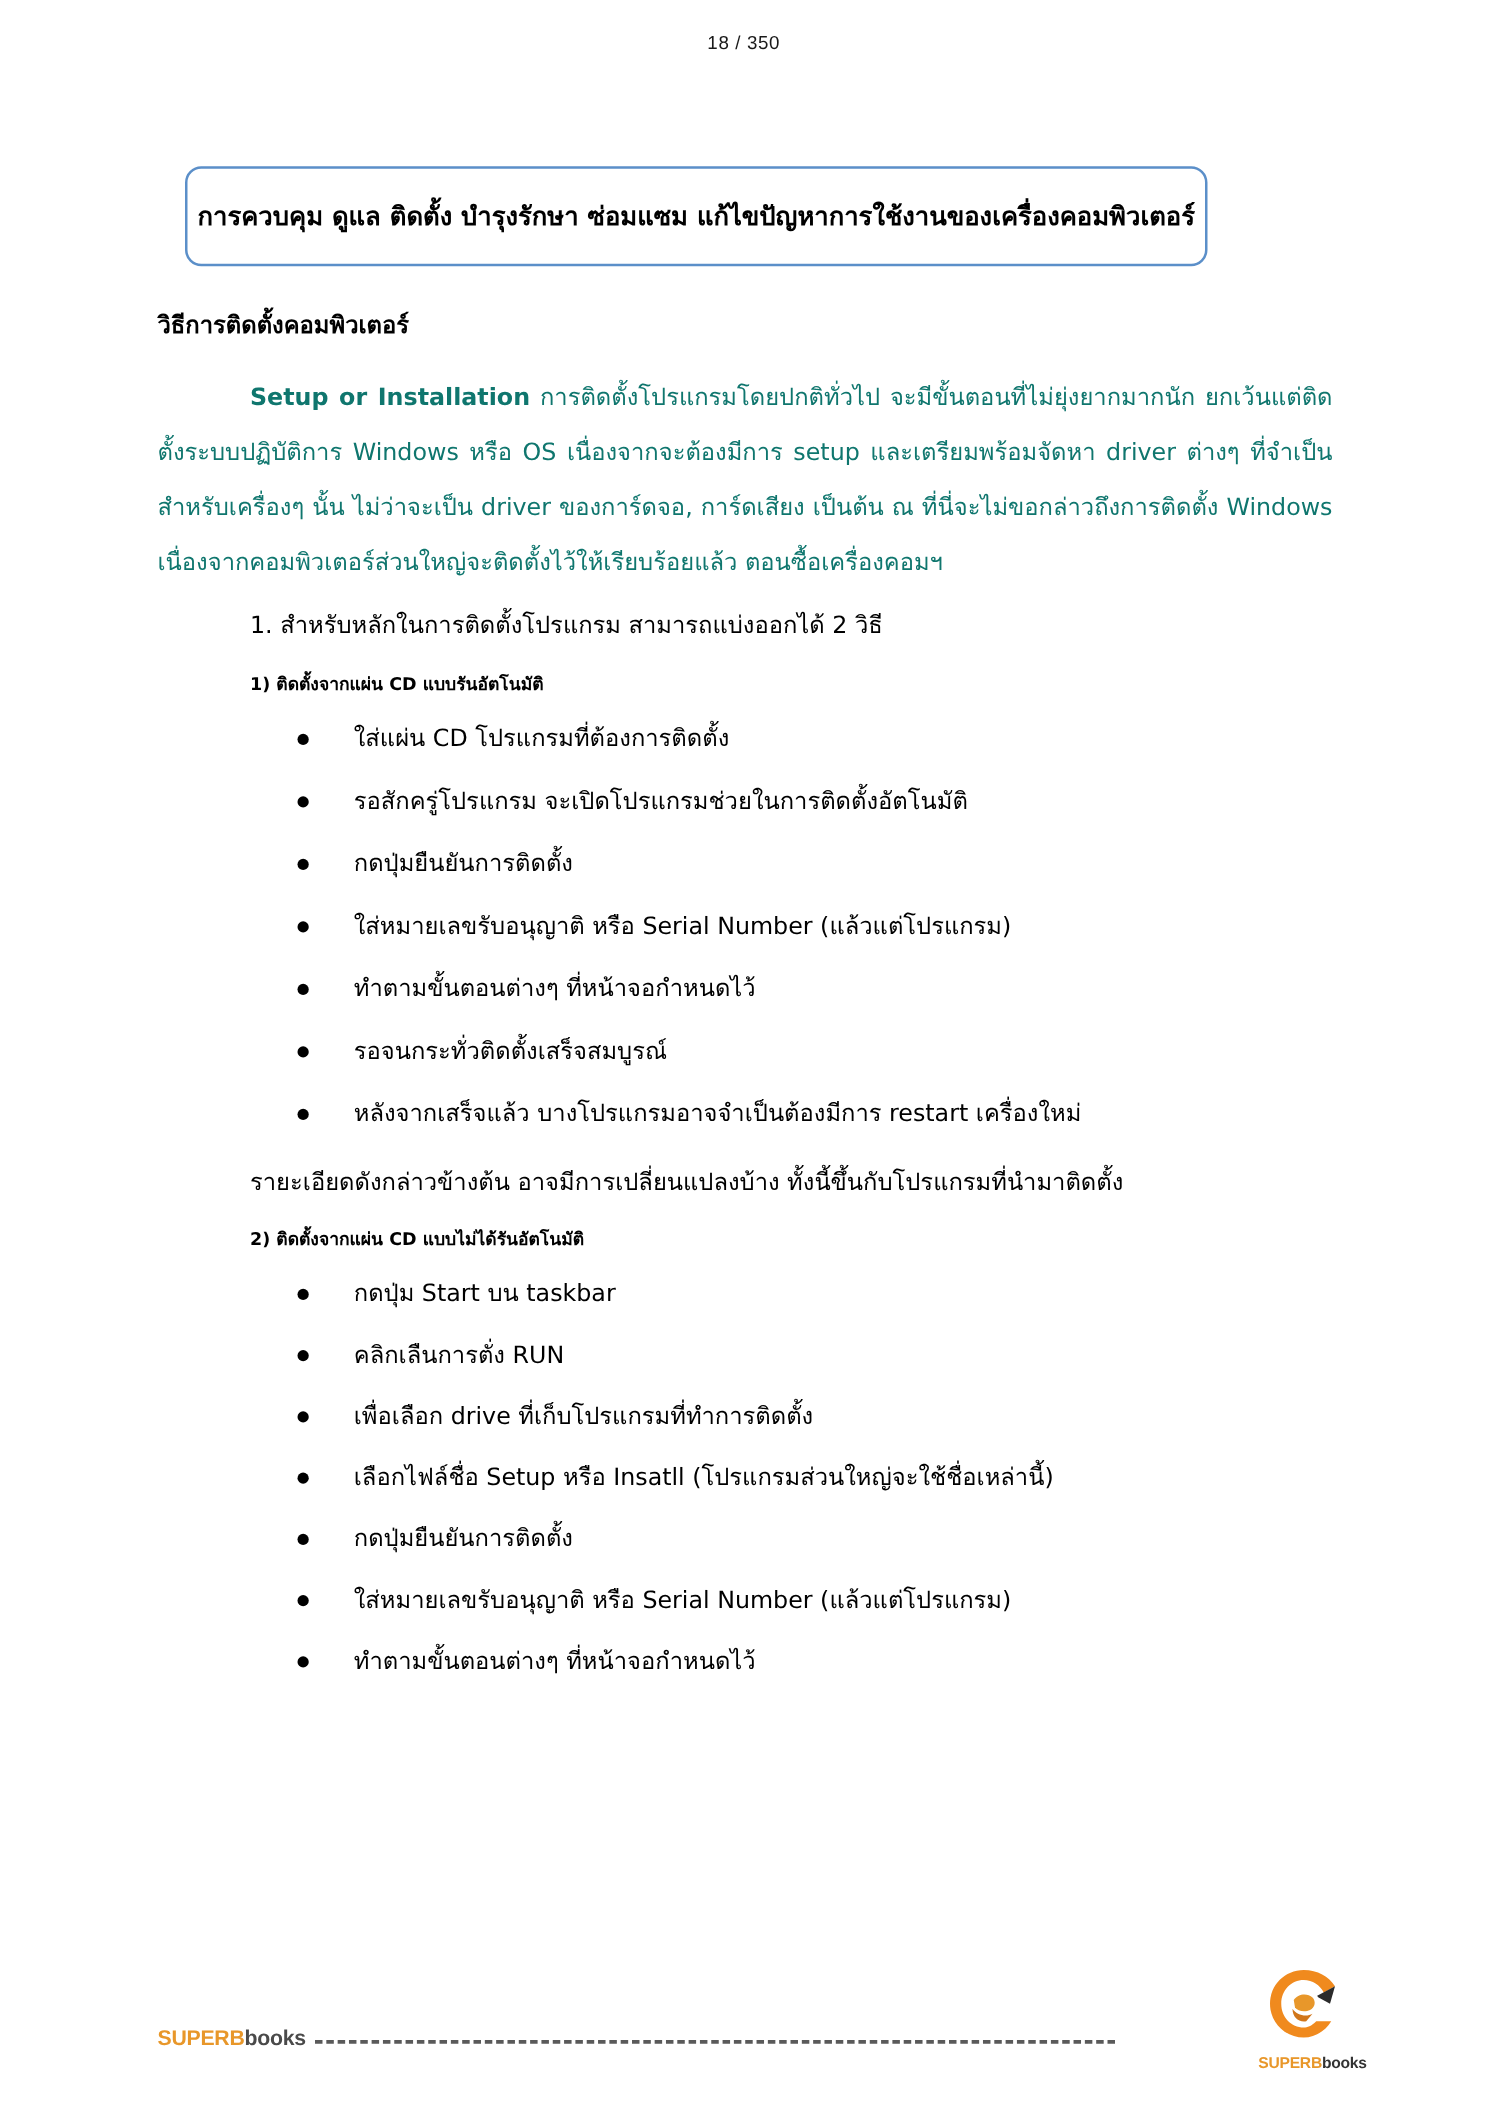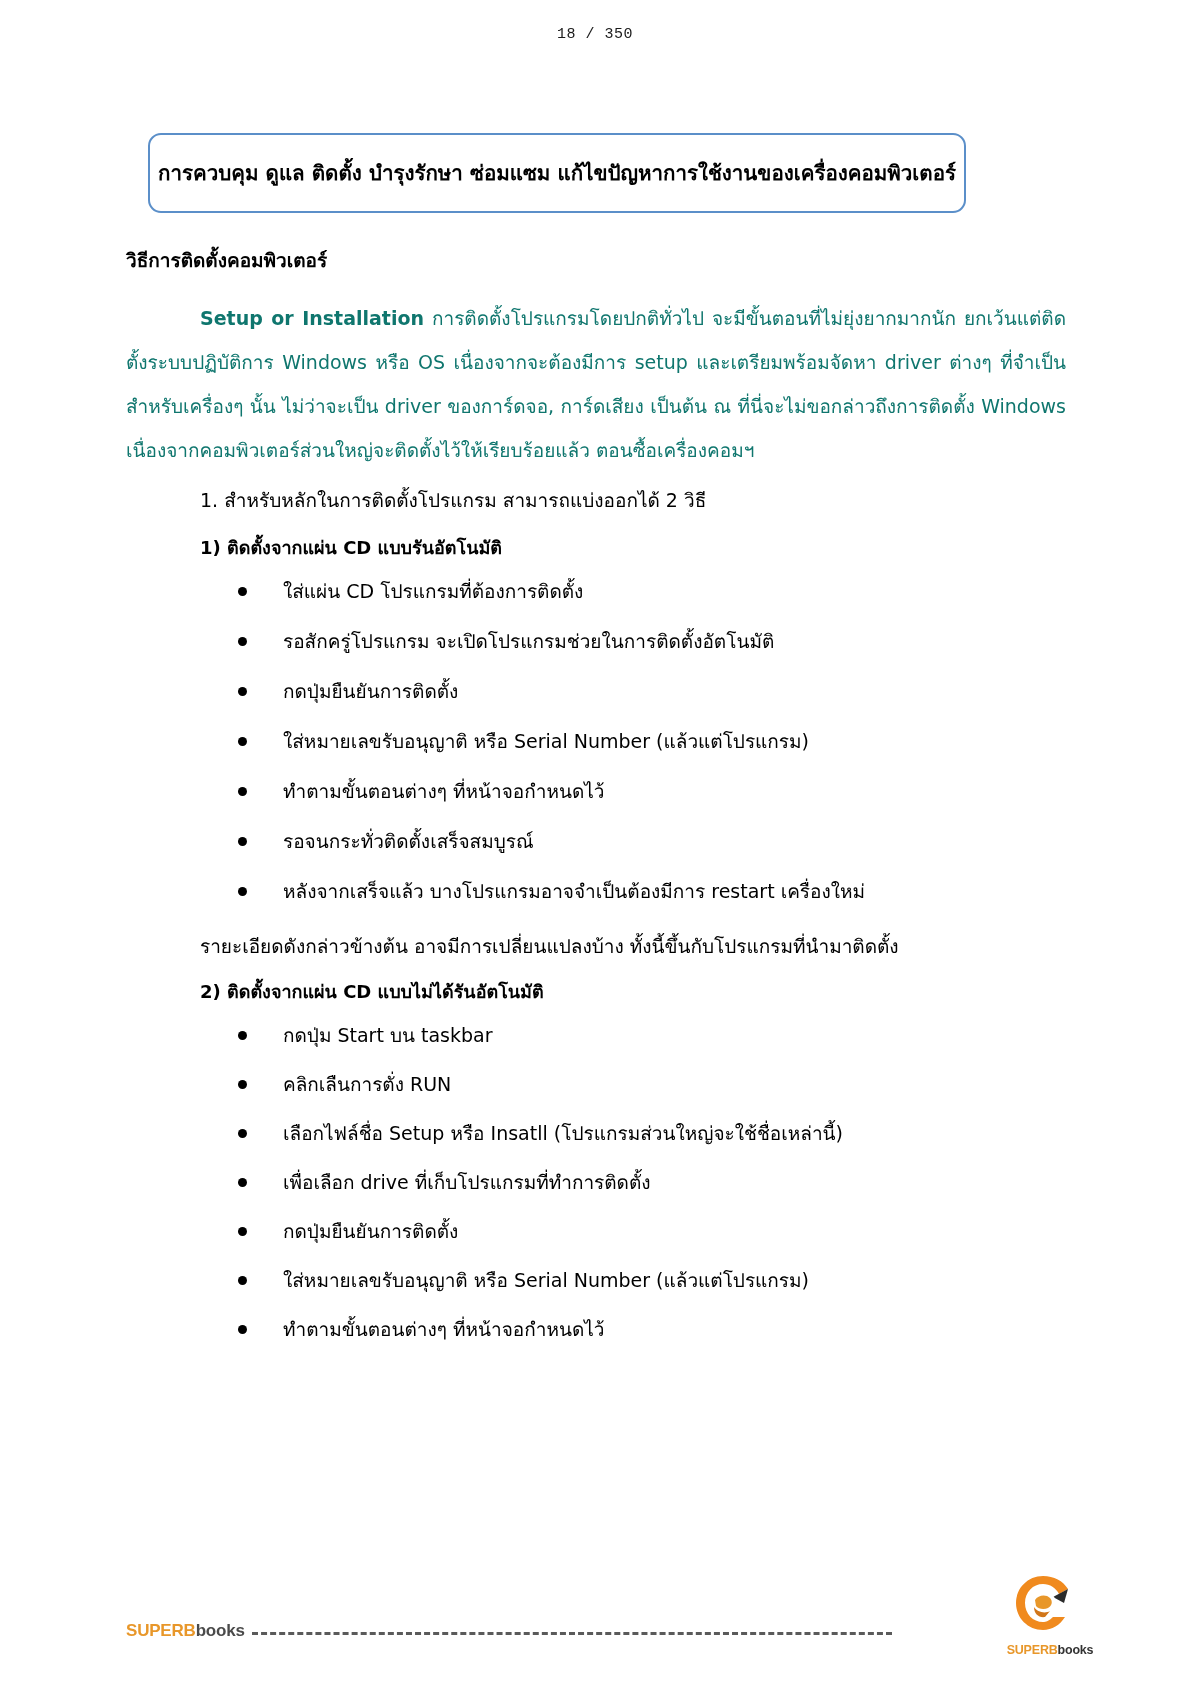--- a/index.html
+++ b/index.html
@@ -20,21 +20,21 @@
     box-sizing: border-box;
   }
 
   
   .page-number {
     position: absolute;
     top: 26px;
     left: 0;
     width: 1190px;
     text-align: center;
-    font-family: Liberation Mono, monospace;
+    font-family: Liberation Sans, sans-serif;
     font-size: 15px;
     color: #1a1a1a;
     letter-spacing: 0.5px;
   }
 
   
   .header-box {
     position: absolute;
     left: 148px;
     top: 133px;
@@ -92,21 +92,21 @@
 
   .numbered-line {
     font-size: 19px;
     line-height: 44px;
     margin: 6px 0 0 0;
     padding-left: 74px;
     color: #000000;
   }
 
   .sub-heading {
-    font-size: 18px;
+    font-size: 14px;
     font-weight: bold;
     line-height: 44px;
     margin: 4px 0 0 0;
     padding-left: 74px;
     color: #000000;
   }
 
   ul.bullets {
     list-style: none;
     margin: 6px 0 0 0;
@@ -231,22 +231,22 @@
       <li><span class="dot"></span><span>หลังจากเสร็จแล้ว บางโปรแกรมอาจจำเป็นต้องมีการ restart เครื่องใหม่</span></li>
     </ul>
 
     <p class="trailing-note">รายะเอียดดังกล่าวข้างต้น อาจมีการเปลี่ยนแปลงบ้าง ทั้งนี้ขึ้นกับโปรแกรมที่นำมาติดตั้ง</p>
 
     <p class="sub-heading">2) ติดตั้งจากแผ่น CD แบบไม่ได้รันอัตโนมัติ</p>
 
     <ul class="bullets tight">
       <li><span class="dot"></span><span>กดปุ่ม Start บน taskbar</span></li>
       <li><span class="dot"></span><span>คลิกเลืนการตั่ง RUN</span></li>
+      <li><span class="dot"></span><span>เพื่อเลือก drive ที่เก็บโปรแกรมที่ทำการติดตั้ง</span></li>
       <li><span class="dot"></span><span>เลือกไฟล์ชื่อ Setup หรือ Insatll (โปรแกรมส่วนใหญ่จะใช้ชื่อเหล่านี้)</span></li>
-      <li><span class="dot"></span><span>เพื่อเลือก drive ที่เก็บโปรแกรมที่ทำการติดตั้ง</span></li>
       <li><span class="dot"></span><span>กดปุ่มยืนยันการติดตั้ง</span></li>
       <li><span class="dot"></span><span>ใส่หมายเลขรับอนุญาติ หรือ Serial Number (แล้วแต่โปรแกรม)</span></li>
       <li><span class="dot"></span><span>ทำตามขั้นตอนต่างๆ ที่หน้าจอกำหนดไว้</span></li>
     </ul>
 
   </div>
 
   <div class="footer">
     <div class="footer-brand"><span class="superb">SUPERB</span><span class="books">books</span></div>
 

